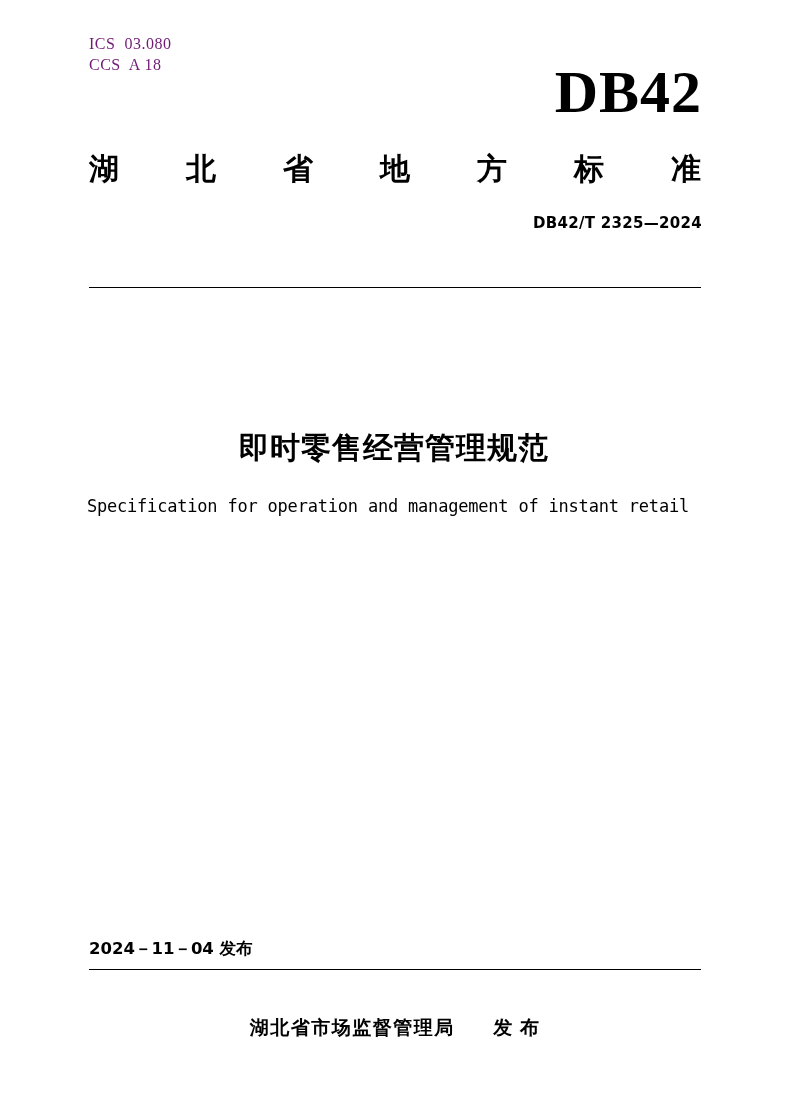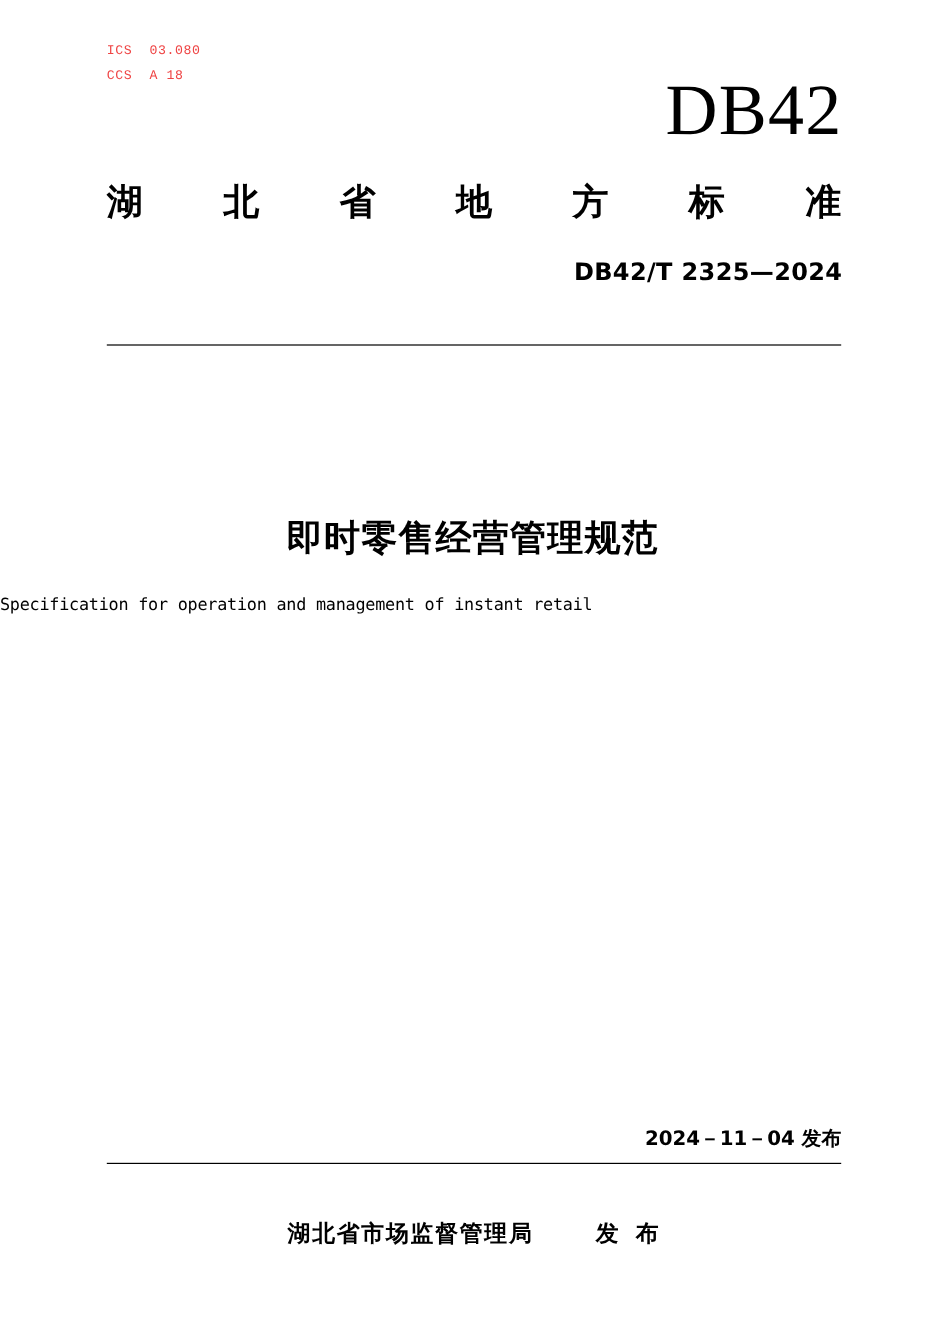--- a/index.html
+++ b/index.html
@@ -21,35 +21,35 @@
     top: 0;
     width: 790px;
     height: 1116px;
   }
 
   
   .codes {
     position: absolute;
     left: 89px;
     top: 33px;
-    font-family: Liberation Mono, monospace;
-    font-size: 11px;
+    font-family: Liberation Serif, serif;
+    font-size: 16px;
     letter-spacing: 0.5px;
     line-height: 21px;
-    color: #ef4444;
+    color: #701a75;
   }
   .codes div { white-space: pre; }
 
   
   .db-logo {
     position: absolute;
     right: 88px;
     top: 62px;
     font-family: "Liberation Serif", serif;
-    font-weight: normal;
+    font-weight: bold;
     font-size: 60px;
     letter-spacing: 1px;
     line-height: 60px;
     color: #000;
   }
 
   
   .std-title {
     position: absolute;
     left: 89px;
@@ -65,21 +65,21 @@
   }
   .std-title span { display: inline-block; }
 
   
   .std-number {
     position: absolute;
     right: 88px;
     top: 214px;
     font-family: "DejaVu Sans", sans-serif;
     font-weight: bold;
-    font-size: 20px;
+    font-size: 15px;
     letter-spacing: 0.3px;
     color: #000;
   }
 
   
   .rule-top {
     position: absolute;
     left: 89px;
     top: 287px;
     width: 612px;
@@ -106,49 +106,49 @@
     font-weight: bold;
     font-size: 30px;
     letter-spacing: 1px;
     color: #000;
   }
   .doc-title-en {
     position: absolute;
     left: 0;
     top: 496px;
     width: 689px;
-    text-align: left;
+    text-align: right;
     font-family: "DejaVu Sans Mono", monospace;
-    font-size: 14px;
+    font-size: 17px;
     letter-spacing: -0.2px;
     color: #000;
   }
 
   
   .date-row {
     position: absolute;
     left: 89px;
     top: 938px;
     width: 612px;
     display: flex;
-    justify-content: flex-end;
+    justify-content: flex-start;
     font-family: "DejaVu Sans", sans-serif;
     font-weight: bold;
     font-size: 16.5px;
     color: #000;
   }
 
   
   .publisher {
     position: absolute;
     left: 0;
     top: 1015px;
     width: 790px;
     text-align: center;
-    font-family: Liberation Mono, monospace;
+    font-family: Liberation Serif, serif;
     font-weight: bold;
     font-size: 19px;
     letter-spacing: 1.5px;
     color: #000;
   }
   .publisher .gap { display: inline-block; width: 26px; }
 </style>
 </head>
 <body>
 

